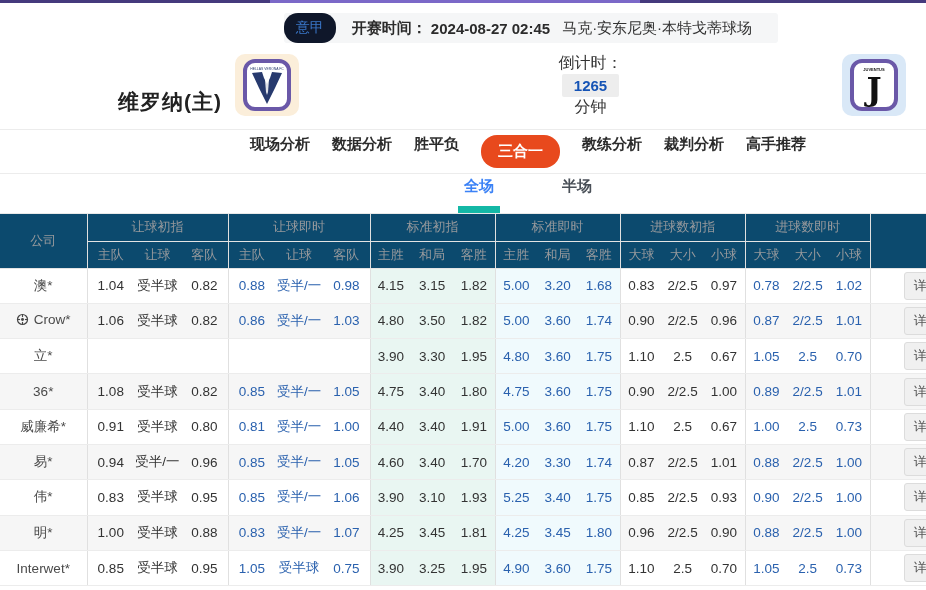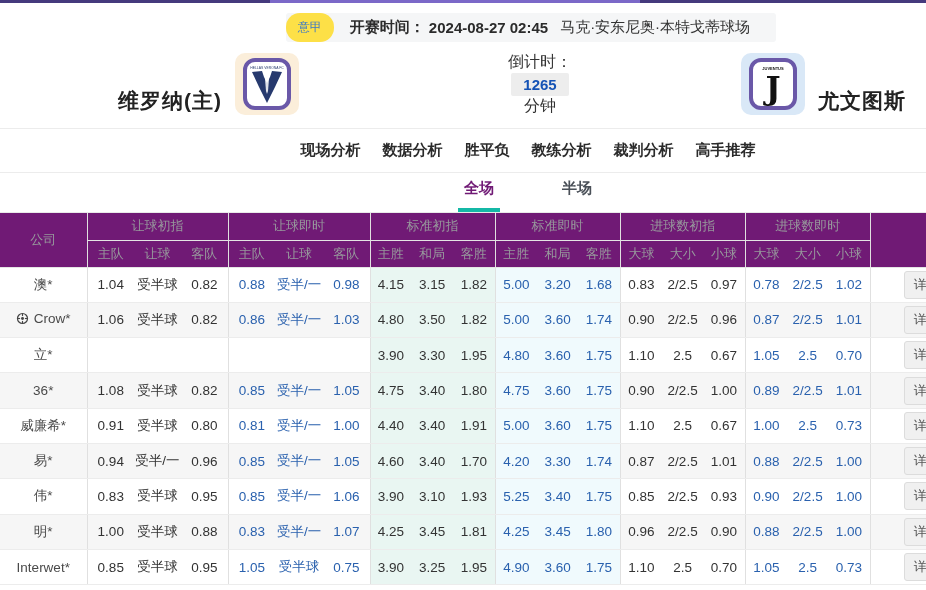--- a/index.html
+++ b/index.html
@@ -7,21 +7,21 @@
     font-family:"Liberation Sans","DejaVu Sans",sans-serif; }
 
   
   .top-strip { position:relative; height:3px; background:#453a7d; }
   .top-strip .lite { position:absolute; left:270px; top:0; width:370px; height:3px; background:#7b68c8; }
 
   
   .info-row { display:flex; justify-content:center; margin-top:10px; }
   .info-bar { display:inline-flex; align-items:center; background:#f5f6f7; border-radius:3px;
     transform:translateX(68px); padding-right:26px; }
-  .league-badge { background:#fde047; color:#3a77c9; font-size:12px; padding:6px 12px; border-radius:14px; }
+  .league-badge { background:#0f172a; color:#3a77c9; font-size:14px; padding:6px 12px; border-radius:14px; }
   .kick-label { font-weight:bold; color:#2b2b2b; font-size:15px; margin-left:16px; }
   .kick-time { font-weight:bold; color:#2b2b2b; font-size:15px; margin-left:4px; }
   .venue { color:#333; font-size:15px; margin-left:12px; }
 
   
   .match-header { display:flex; align-items:center; justify-content:space-between;
     padding:12px 20px 14px 118px; height:86px; }
   .team { display:flex; align-items:flex-end; gap:13px; }
   .team-name { font-size:21px; font-weight:bold; color:#222; letter-spacing:1px; }
   .logo-box { width:64px; height:62px; border-radius:10px; display:flex; align-items:center; justify-content:center; }
@@ -36,25 +36,25 @@
     display:flex; align-items:center; justify-content:center; }
   .nav-inner { display:flex; align-items:flex-start; gap:22px; transform:translateX(65px); }
   .nav-tab { font-size:15px; font-weight:bold; color:#2b2b2b; cursor:pointer; white-space:nowrap; }
   .nav-tab.active { background:#e8491d; color:#fff; border-radius:16px; padding:7px 17px; }
 
   
   .sub-bar { height:40px; display:flex; justify-content:center; align-items:flex-end;
     border-bottom:1px solid #e9e9e9; }
   .sub-inner { display:flex; gap:56px; transform:translateX(65px); }
   .sub-tab { font-size:15px; font-weight:bold; color:#4a5058; padding:0 6px 10px; cursor:pointer; }
-  .sub-tab.active { color:#701a75; border-bottom:4px solid #14b8a6; }
+  .sub-tab.active { color:#3b82f6; border-bottom:7px solid #14b8a6; }
 
   
   table { width:926px; border-collapse:collapse; table-layout:fixed; font-size:13.5px; }
-  thead th { background:#701a75; color:#97999c; font-weight:normal; font-size:13px;
+  thead th { background:#0c4a6e; color:#97999c; font-weight:normal; font-size:13px;
     border-bottom:1px solid #e4e4e4; height:27px; }
   th.grp, td.grp-start { border-left:1px solid #e0e0e0; }
   tbody td { height:35.3px; text-align:center; color:#333; border-bottom:1px solid #ececec; }
   tbody tr.even td { background:#f6f6f6; }
   td.company { color:#4a4a4a; }
   td.c-live { color:#2a61ae; }
   td.bg-mint { background:#e9f6f2 !important; }
   td.bg-sky { background:#f0fafd !important; }
   .company-wrap { display:inline-flex; align-items:center; gap:5px; cursor:pointer; }
   .detail-cell { text-align:left !important; padding-left:33px; }
@@ -97,29 +97,29 @@
   </div>
 
   <div class="team">
     <div class="logo-box away">
       <svg width="50" height="54" viewBox="0 0 50 54">
         <rect x="3" y="3" width="44" height="48" rx="10" fill="#ffffff" stroke="#6a58a8" stroke-width="4"></rect>
         <text x="25" y="13" text-anchor="middle" font-size="4" font-weight="bold" fill="#111">JUVENTUS</text>
         <text x="25" y="42" text-anchor="middle" font-size="32" font-weight="bold" fill="#111" font-family="'DejaVu Serif',serif">J</text>
       </svg>
     </div>
-    <span class="team-name">尤文图斯</span>
   </div>
 </div>
 
 <div class="nav-bar">
   <div class="nav-inner" id="nav-tabs">
       <div class="nav-tab">现场分析</div>
       <div class="nav-tab">数据分析</div>
       <div class="nav-tab">胜平负</div>
+      <div class="nav-tab active">三合一</div>
       <div class="nav-tab">教练分析</div>
       <div class="nav-tab">裁判分析</div>
       <div class="nav-tab">高手推荐</div>
     </div>
 </div>
 
 <div class="sub-bar">
   <div class="sub-inner" id="sub-tabs">
       <div class="sub-tab active">全场</div>
       <div class="sub-tab">半场</div>

